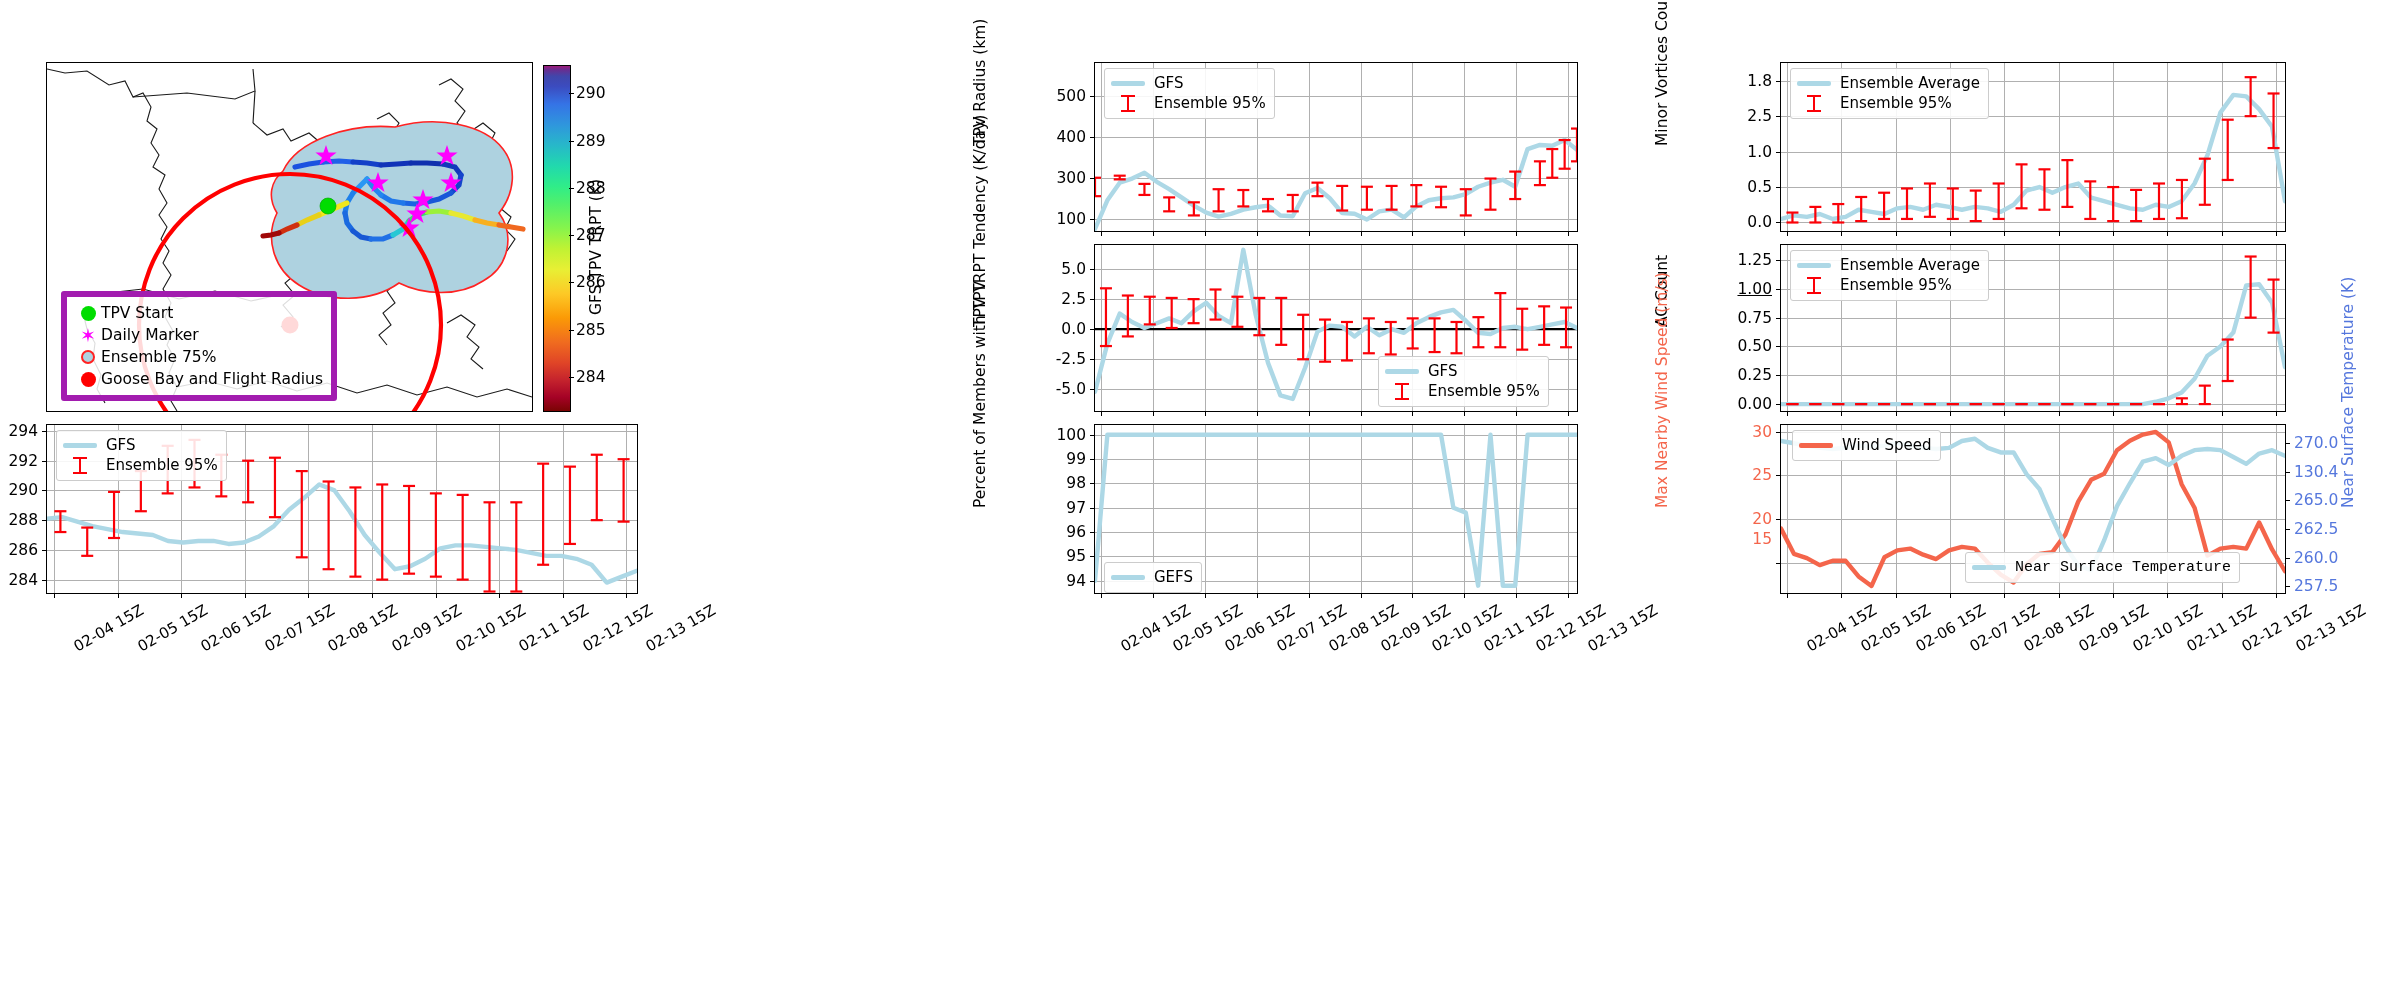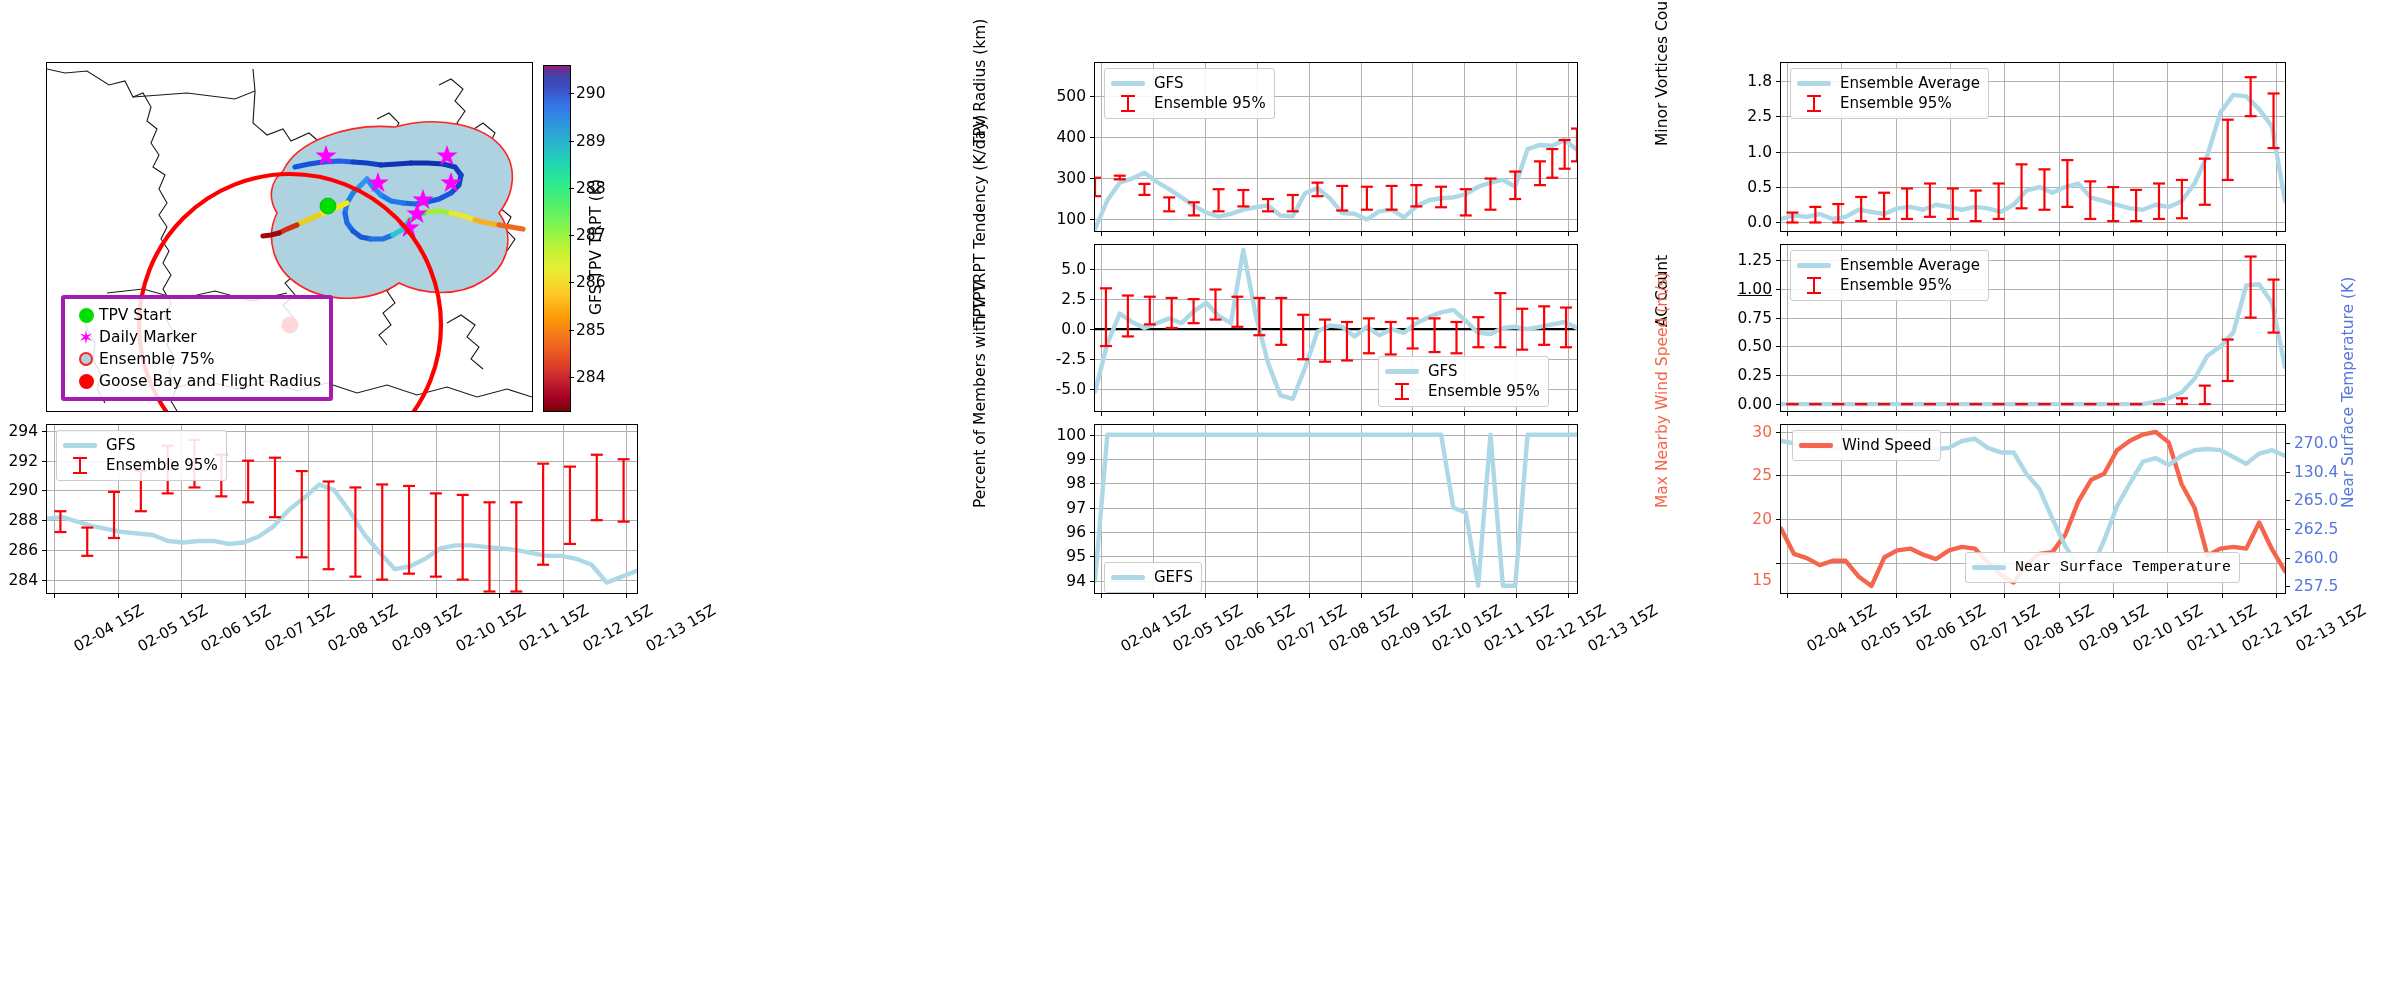--- a/index.html
+++ b/index.html
@@ -42,21 +42,21 @@
   .legend .swatch{display:block;width:34px;height:5px;border-radius:2px;}
   .legend .errkey{position:relative;width:34px;height:17px;}
   .legend .errkey i{position:absolute;background:#fb0007;}
   .legend .errkey .v{left:16px;top:0;width:2px;height:17px;}
   .legend .errkey .t{left:10px;top:0;width:14px;height:2px;}
   .legend .errkey .bm{left:10px;top:15px;width:14px;height:2px;}
 
   
   .mapbox{position:absolute;border:1.2px solid #000;background:#fff;overflow:hidden;}
   .maplegend{position:absolute;background:rgba(255,255,255,0.85);
-    border:4px solid #a21caf;border-radius:3px;padding:5px 8px;font-size:15.5px;z-index:9;}
+    border:6px solid #a21caf;border-radius:3px;padding:5px 8px;font-size:15.5px;z-index:9;}
   .maplegend .row{display:flex;align-items:center;height:22px;}
   .maplegend .mk{width:26px;display:flex;align-items:center;justify-content:center;}
   .dot{width:15px;height:15px;border-radius:50%;display:block;}
   .ring{width:14px;height:14px;border-radius:50%;display:block;
     background:#aed2e0;border:2px solid #f22;box-sizing:border-box;}
   .star{font-size:19px;line-height:19px;color:#ff00ff;}
 
   
   .cbar{position:absolute;border:1px solid #000;
     background:linear-gradient(to top,
@@ -935,21 +935,21 @@
         <div class="grid-h" style="top: 137.534px;"></div>
         <div class="grid-h" style="top: 94.0104px;"></div>
         <div class="grid-h" style="top: 50.487px;"></div>
         <div class="grid-h" style="top: 6.96373px;"></div>
         <svg width="504" height="168" class="plot">
           <path d="M 0.00 103.59 L 12.92 128.83 L 25.85 133.18 L 38.77 140.15 L 51.69 135.79 L 64.62 135.79 L 77.54 151.46 L 90.46 161.04 L 103.38 132.31 L 116.31 125.35 L 129.23 123.61 L 142.15 129.70 L 155.08 134.05 L 168.00 125.35 L 180.92 121.87 L 193.85 123.61 L 206.77 137.53 L 219.69 149.72 L 232.62 157.55 L 245.54 139.27 L 258.46 128.83 L 271.38 127.09 L 284.31 109.68 L 297.23 76.60 L 310.15 54.84 L 323.08 48.75 L 336.00 25.24 L 348.92 15.67 L 361.85 9.58 L 374.77 6.96 L 387.69 17.41 L 400.62 59.19 L 413.54 82.69 L 426.46 130.57 L 439.38 123.61 L 452.31 121.87 L 465.23 123.61 L 478.15 97.49 L 491.08 124.48 L 504.00 146.24" fill="none" stroke="#f4654b" stroke-width="4.4" stroke-linejoin="round" stroke-linecap="round"></path>
           <path d="M 0.00 16.00 L 12.92 18.29 L 25.85 20.57 L 38.77 22.86 L 51.69 24.00 L 64.62 22.86 L 77.54 20.57 L 90.46 21.71 L 103.38 20.57 L 116.31 18.29 L 129.23 20.57 L 142.15 22.86 L 155.08 24.00 L 168.00 22.86 L 180.92 16.00 L 193.85 13.71 L 206.77 22.86 L 219.69 27.43 L 232.62 27.43 L 245.54 49.14 L 258.46 64.00 L 271.38 93.71 L 284.31 121.14 L 297.23 140.57 L 310.15 145.14 L 323.08 115.43 L 336.00 81.14 L 348.92 58.29 L 361.85 36.57 L 374.77 33.14 L 387.69 40.00 L 400.62 30.86 L 413.54 25.14 L 426.46 24.00 L 439.38 25.14 L 452.31 32.00 L 465.23 38.86 L 478.15 28.57 L 491.08 25.14 L 504.00 30.86" fill="none" stroke="#add8e6" stroke-width="4.4" stroke-linejoin="round" stroke-linecap="round"></path>
         </svg>
       </div>
       <div class="ytickmark" style="left: 1776px; top: 562.534px;"></div>
-      <div class="ytick" style="left: 1698px; width: 74px; top: 580px; color: rgb(244, 101, 75);">15</div>
+      <div class="ytick" style="left: 1698px; width: 74px; top: 539px; color: rgb(244, 101, 75);">15</div>
       <div class="ytickmark" style="left: 1776px; top: 519.01px;"></div>
       <div class="ytick" style="left: 1698px; width: 74px; top: 519.01px; color: rgb(244, 101, 75);">20</div>
       <div class="ytickmark" style="left: 1776px; top: 475.487px;"></div>
       <div class="ytick" style="left: 1698px; width: 74px; top: 475.487px; color: rgb(244, 101, 75);">25</div>
       <div class="ytickmark" style="left: 1776px; top: 431.964px;"></div>
       <div class="ytick" style="left: 1698px; width: 74px; top: 431.964px; color: rgb(244, 101, 75);">30</div>
       <div class="ytickmark" style="left: 2286px; top: 586.143px;"></div>
       <div class="ytick right" style="left: 2294px; top: 586.143px; color: rgb(85, 119, 221);">257.5</div>
       <div class="ytickmark" style="left: 2286px; top: 557.571px;"></div>
       <div class="ytick right" style="left: 2294px; top: 557.571px; color: rgb(85, 119, 221);">260.0</div>

